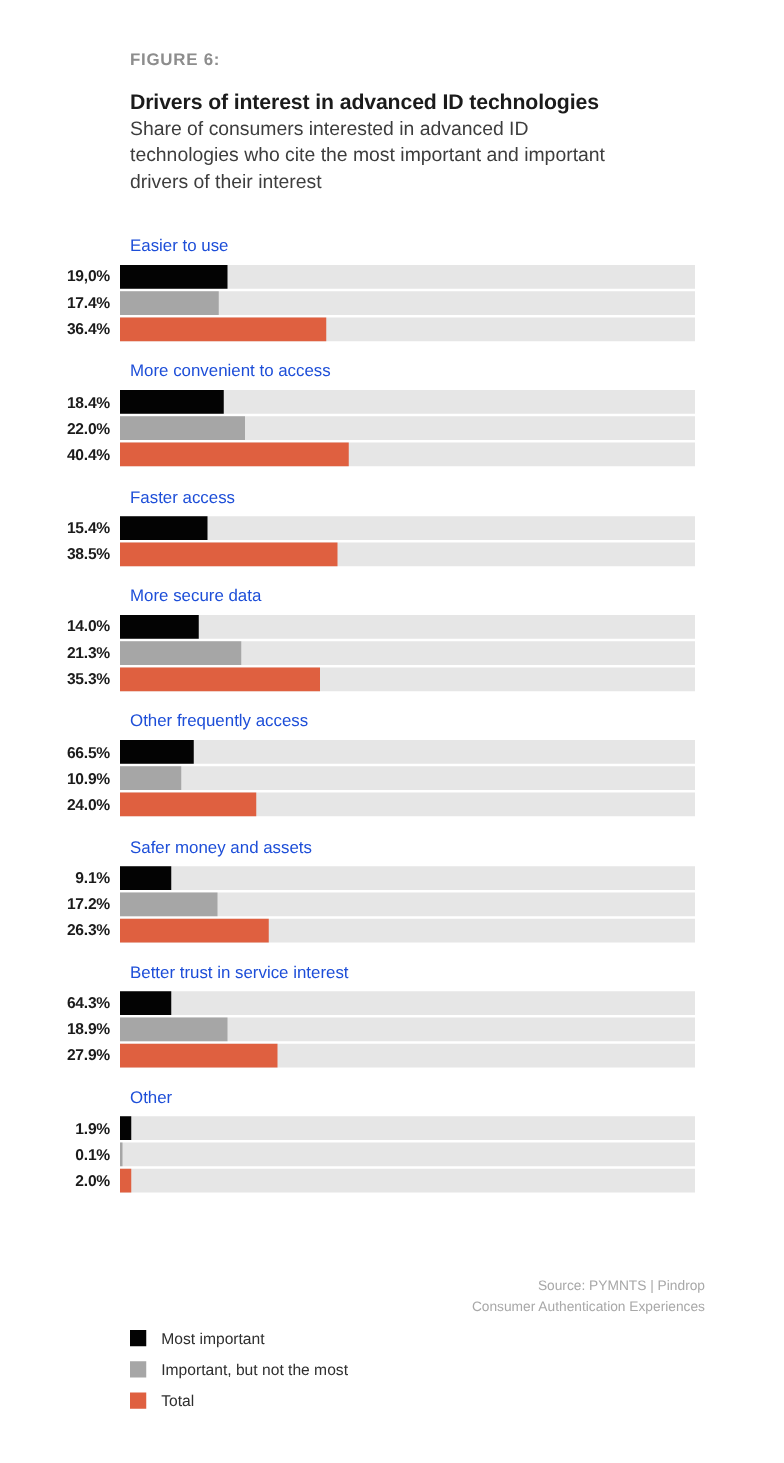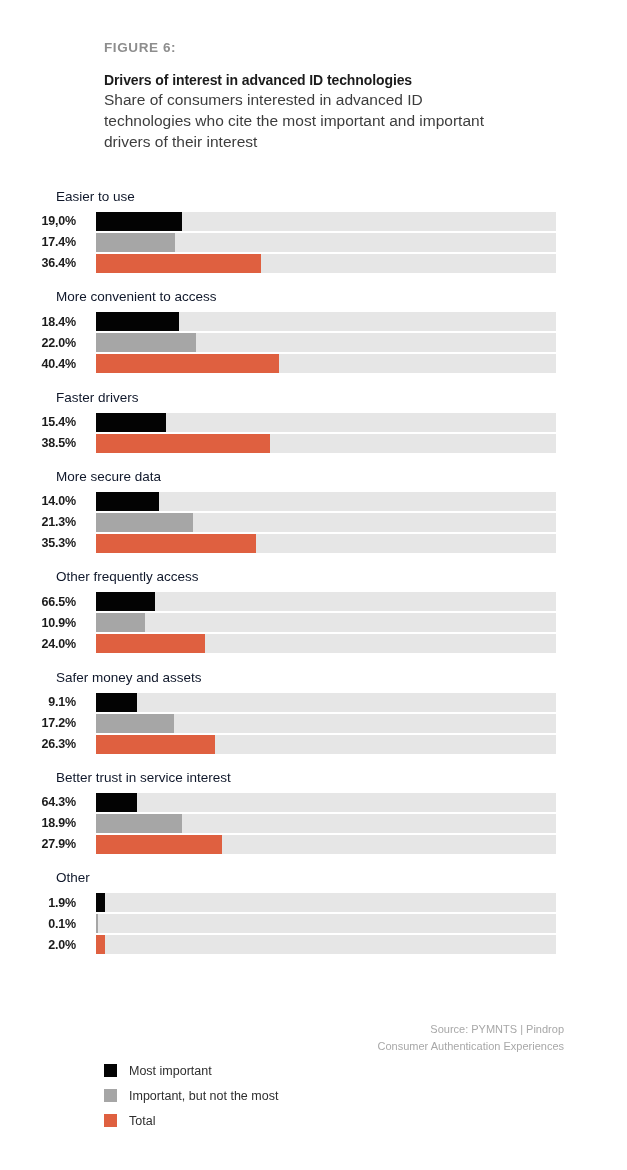--- a/index.html
+++ b/index.html
@@ -31,21 +31,21 @@
     width: 470px;
   }
   .figure-kicker {
     font-size: 13.5px;
     font-weight: bold;
     letter-spacing: 0.6px;
     color: #8d8d8d;
     margin: 0 0 17px 0;
   }
   .chart-title {
-    font-size: 14px;
+    font-size: 17px;
     font-weight: bold;
     color: #1b1b1b;
     margin: 0 0 1px 0;
     letter-spacing: -0.1px;
   }
   .chart-subtitle {
     font-size: 15.5px;
     font-weight: normal;
     color: #3d3d3d;
     line-height: 1.36;
@@ -61,39 +61,39 @@
     width: 627px;
   }
 
   .group {
     position: relative;
     margin-bottom: 17.5px;
   }
 
   .group-label {
     font-size: 13.5px;
-    color: #0f172a;
-    margin-left: 56px;
+    color: #1d4ed8;
+    margin-left: 104px;
     margin-bottom: 7px;
     line-height: 1.1;
   }
 
   .row {
     position: relative;
     height: 19px;
     margin-bottom: 2px;
     display: flex;
     align-items: center;
   }
   .row:last-child { margin-bottom: 0; }
 
   .row-value {
     width: 96px;
     text-align: right;
-    padding-right: 20px;
+    padding-right: 8px;
     box-sizing: border-box;
     font-size: 12.5px;
     font-weight: bold;
     color: #1b1b1b;
     letter-spacing: -0.2px;
     flex: 0 0 96px;
   }
 
   .track {
     position: relative;
@@ -198,21 +198,21 @@
           </div>
         </div>
         <div class="row">
           <div class="row-value">40.4%</div>
           <div class="track">
             <div class="bar s2" style="width: 39.794%; background: rgb(223, 96, 64);"></div>
           </div>
         </div>
       </div>
       <div class="group">
-        <div class="group-label">Faster drivers</div>
+        <div class="group-label">Faster access</div>
         <div class="row">
           <div class="row-value">15.4%</div>
           <div class="track">
             <div class="bar s0" style="width: 15.169%; background: rgb(3, 3, 3);"></div>
           </div>
         </div>
         <div class="row">
           <div class="row-value">38.5%</div>
           <div class="track">
             <div class="bar s2" style="width: 37.9225%; background: rgb(223, 96, 64);"></div>

